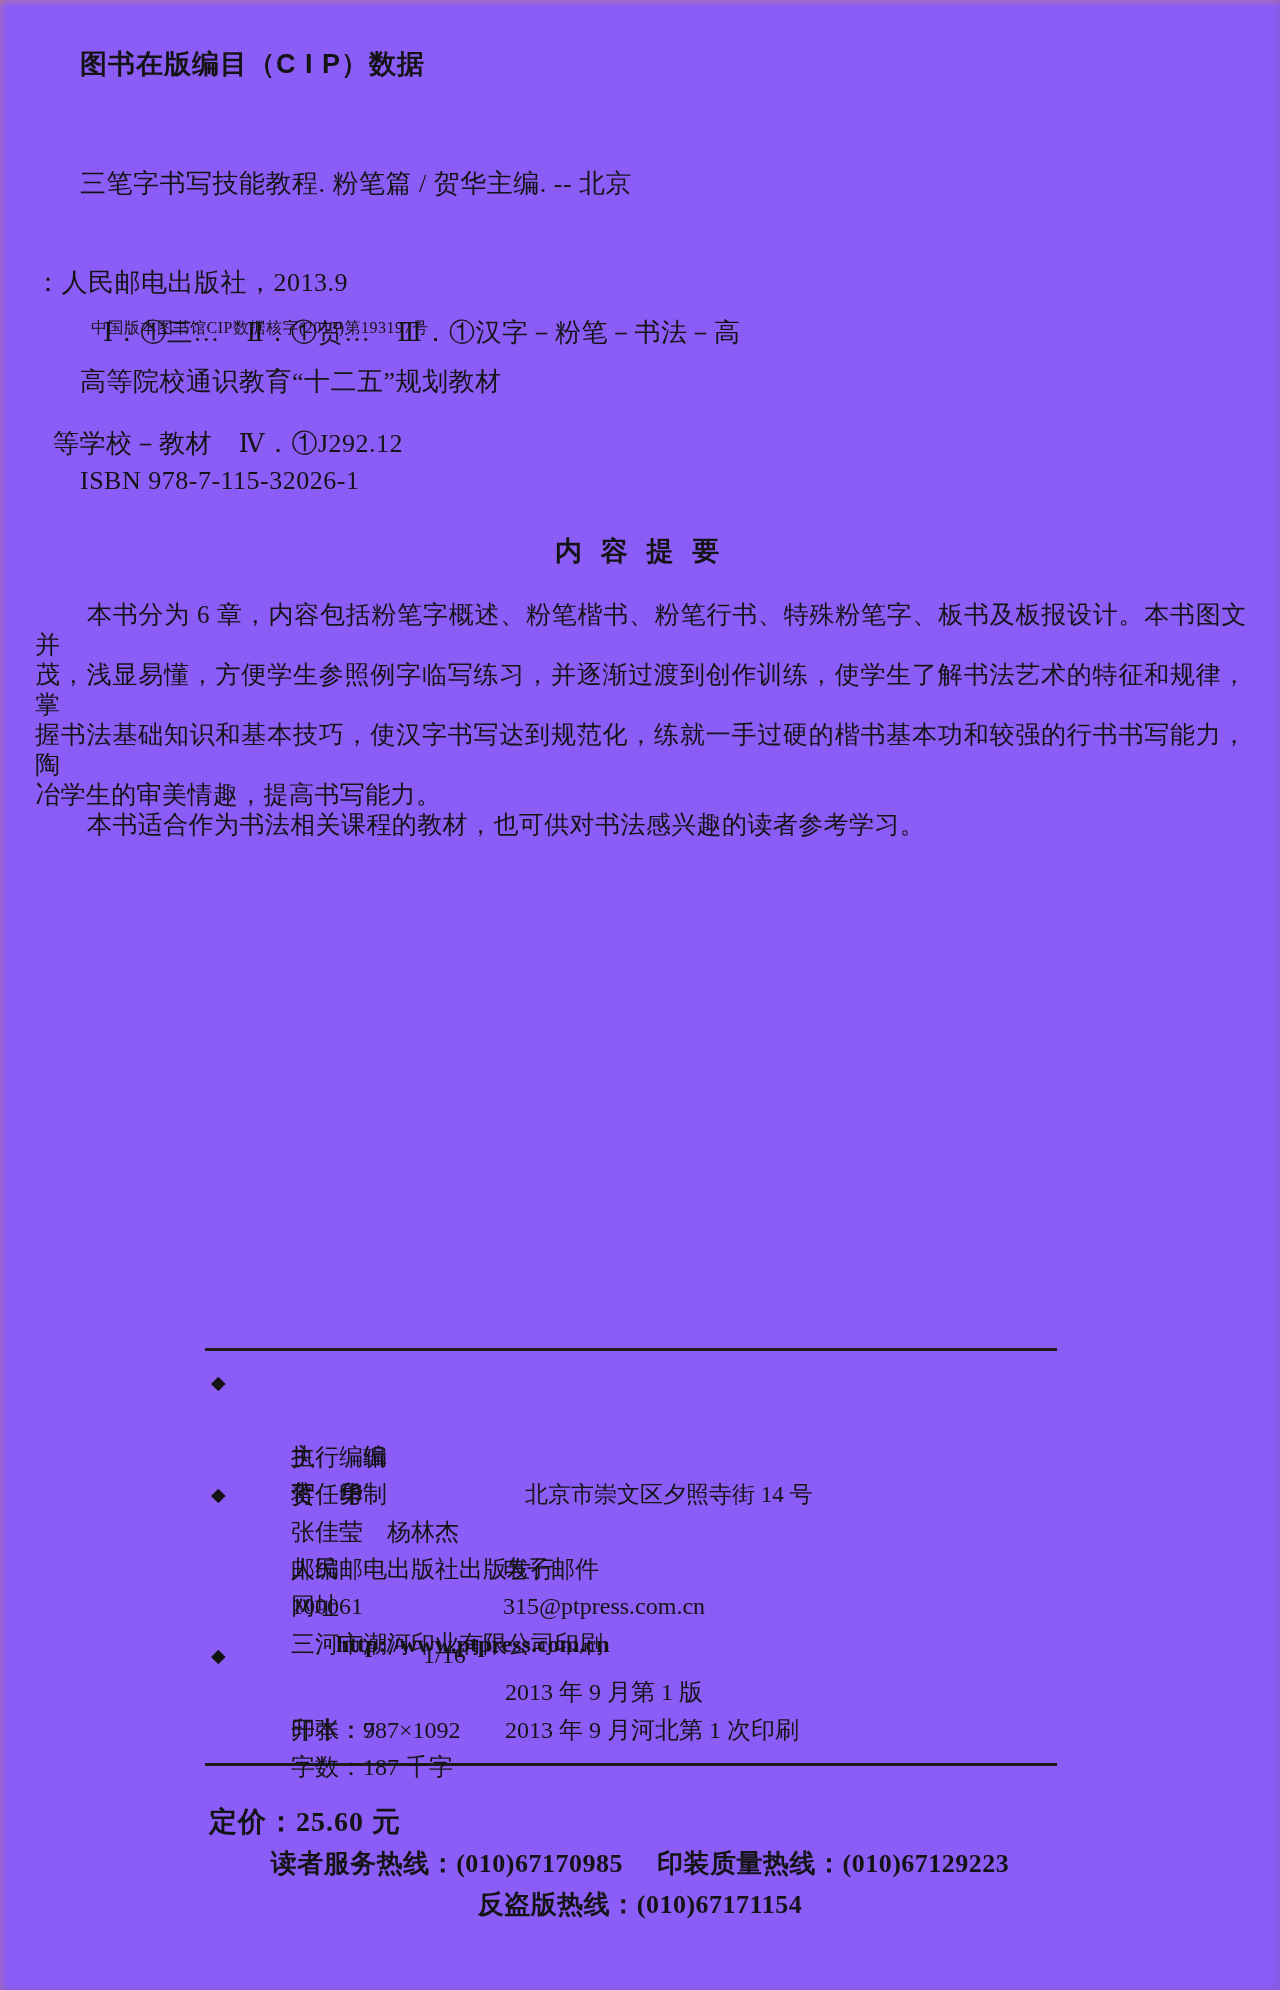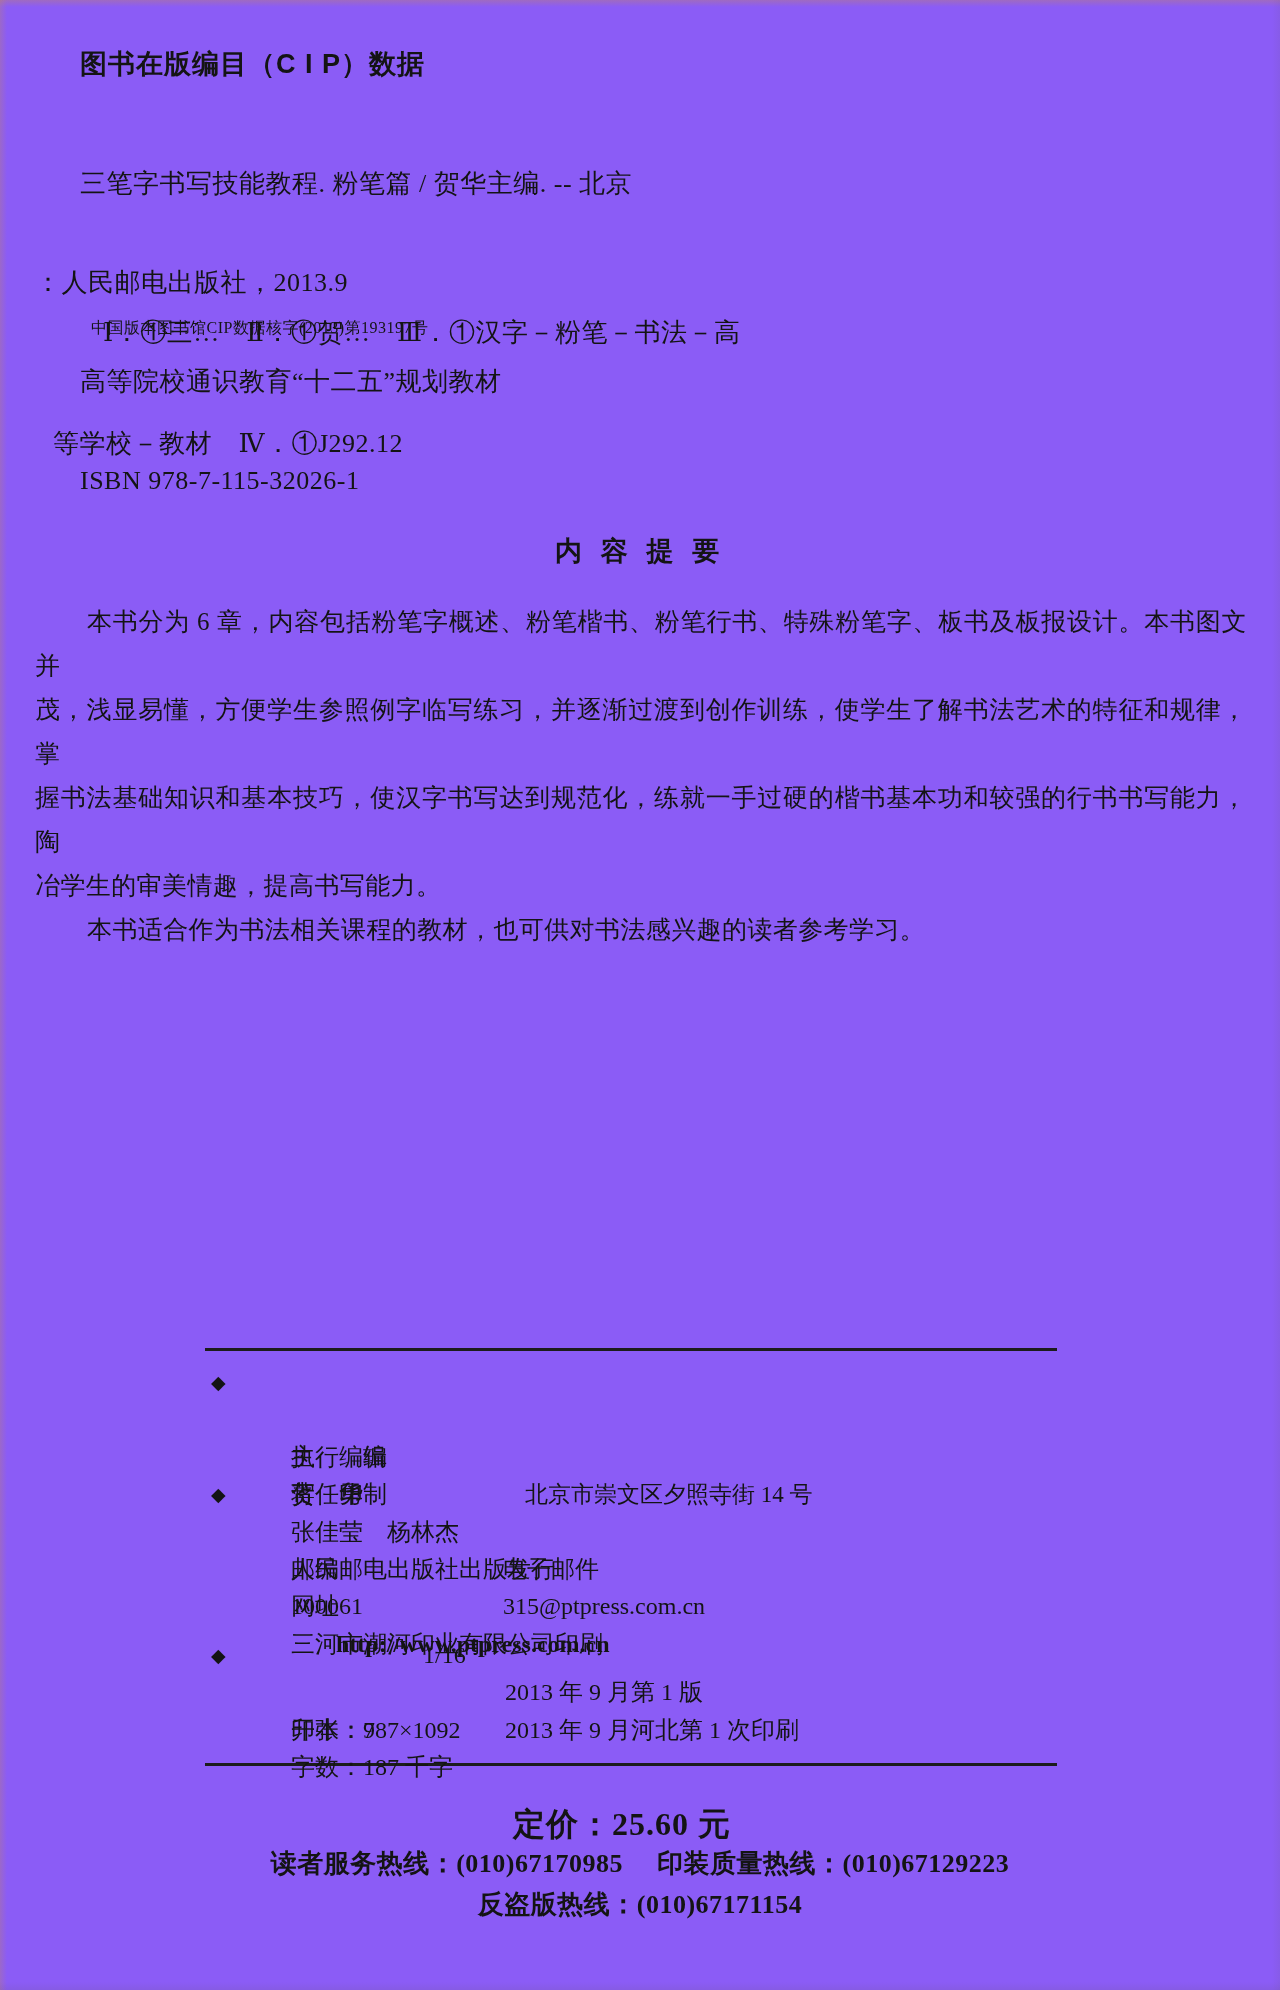--- a/index.html
+++ b/index.html
@@ -28,42 +28,42 @@
   .class-block{position:absolute;left:53px;top:240px;font-size:26px;line-height:37px;
     white-space:pre;letter-spacing:.5px;}
   .class-block .ind{padding-left:50px;}
 
   .cip-number{position:absolute;left:91px;top:318px;font-size:16px;letter-spacing:.5px;}
 
   .abstract-title{position:absolute;left:0;top:533px;width:100%;text-align:center;
     font-size:27px;letter-spacing:6px;font-weight:600;}
 
   .abstract{position:absolute;left:35px;top:600px;width:1212px;font-size:25px;
-    line-height:44px;letter-spacing:.4px;}
+    line-height:30px;letter-spacing:.4px;}
   .abstract .j{text-align:justify;text-align-last:justify;}
   .abstract .ind{text-indent:52px;}
 
   .colophon{position:absolute;left:205px;top:1348px;width:852px;
     border-top:3px solid #1c1c1c;border-bottom:3px solid #1c1c1c;
     padding:13px 0 14px 0;font-size:24px;}
   .crow{position:relative;height:37.4px;line-height:37.4px;padding-left:50px;white-space:pre;}
   .crow .bullet{position:absolute;left:6px;top:0;font-size:19px;line-height:37.4px;}
   .clabel{display:inline-block;min-width:165px;}
   .slabel{display:inline-block;min-width:95px;}
   .abs{position:absolute;top:0;line-height:37.4px;}
   .addr{left:320px;font-size:23px;}
   .email-group{left:250px;}
   .email-group .elabel{margin-right:34px;}
   .frac{left:218px;}
   .rcol{left:300px;}
   .gap-top{margin-top:11px;}
   .url{font-weight:600;font-family:"Liberation Serif",serif;margin-left:45px;}
 
-  .price-line{position:absolute;left:196px;top:1803px;width:852px;text-align:center;
-    font-size:32px;font-weight:600;letter-spacing:1px;}
+  .price-line{position:absolute;left:209px;top:1803px;width:852px;text-align:left;
+    font-size:28px;font-weight:600;letter-spacing:1px;}
 
   .hotline{position:absolute;left:0;width:100%;text-align:center;font-weight:bold;
     font-size:26px;letter-spacing:.5px;}
   .hotline.l1{top:1846px;}
   .hotline.l2{top:1887px;}
   .hotline .sep{display:inline-block;width:34px;}
 </style>
 </head>
 <body>
 

